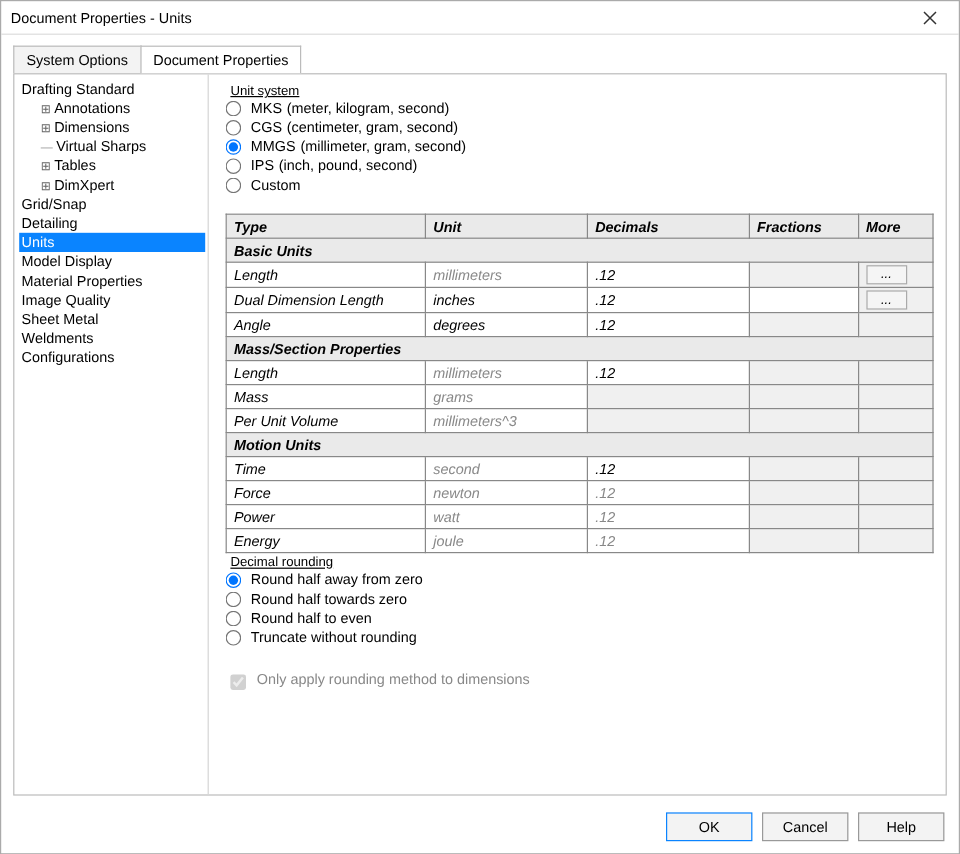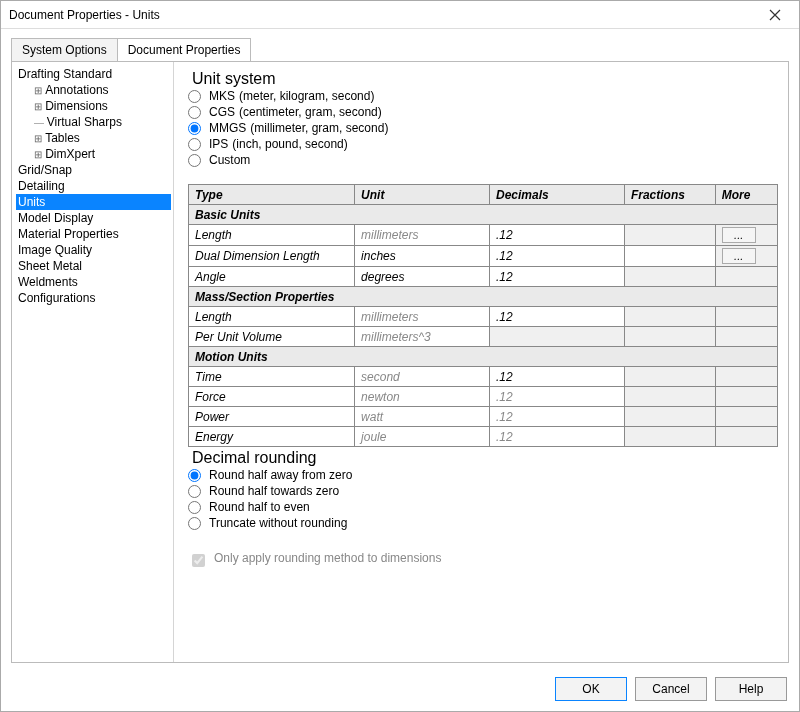--- a/index.html
+++ b/index.html
@@ -109,22 +109,23 @@
     flex: 1;
     padding: 6px 10px 6px 14px;
     overflow: auto;
   }
   fieldset.group {
     border: 1px solid #c8c8c8;
     margin: 2px 0 10px 0;
     padding: 4px 8px 6px 8px;
   }
   fieldset.group legend {
-    font-size: 16px;
+    font-size: 11px;
     padding: 0 4px;
+    text-decoration: underline;
   }
   .radio-row {
     display: flex;
     align-items: center;
     gap: 4px;
     padding: 1px 0;
   }
   .radio-row input { margin: 0 4px 0 0; }
   table.units {
     border-collapse: collapse;
@@ -333,20 +334,27 @@
               <td colspan="5" class="section">Mass/Section Properties</td>
             </tr>
         <tr>
           <td>Length</td>
           <td class="dim">millimeters</td>
           <td>.12</td>
           <td class="dimcell"></td>
           <td class="dimcell"></td>
         </tr>
         <tr>
+          <td>Mass</td>
+          <td class="dim">grams</td>
+          <td class="dimcell"></td>
+          <td class="dimcell"></td>
+          <td class="dimcell"></td>
+        </tr>
+        <tr>
           <td>Per Unit Volume</td>
           <td class="dim">millimeters^3</td>
           <td class="dimcell"></td>
           <td class="dimcell"></td>
           <td class="dimcell"></td>
         </tr>
         <tr>
               <td colspan="5" class="section">Motion Units</td>
             </tr>
         <tr>

